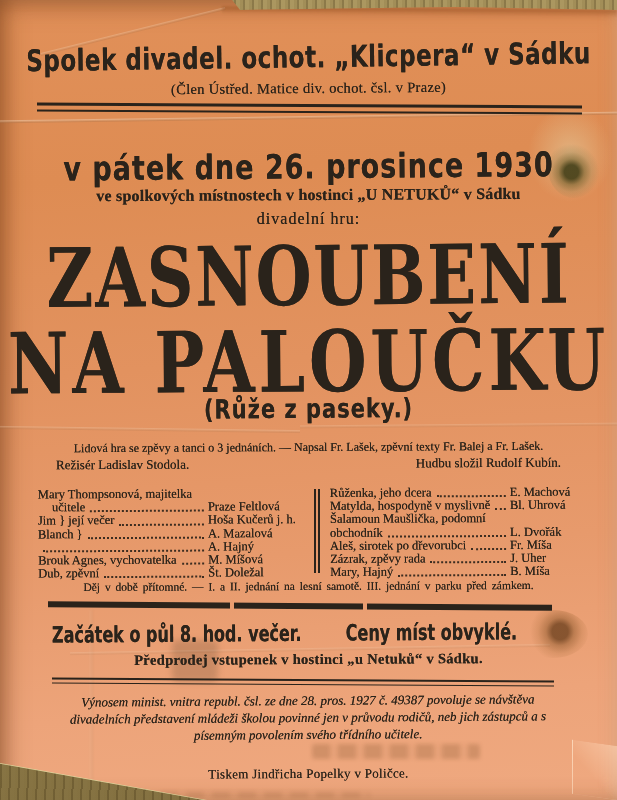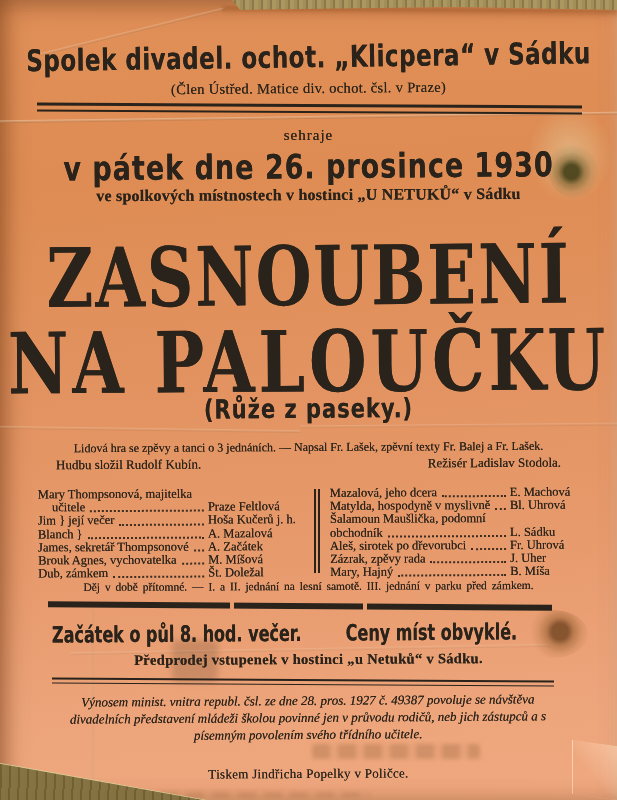--- a/index.html
+++ b/index.html
@@ -128,32 +128,32 @@
     <div class="stain-brown"></div>
     <div class="smudge"></div>
     <div class="ghost g1"></div>
     <div class="ghost g2"></div>
     <div class="fold-br"></div>
 
     <div class="line society heavy"><span class="stretch">Spolek divadel. ochot. „Klicpera“ v Sádku</span></div>
     <div class="line society-sub serif">(Člen Ústřed. Matice div. ochot. čsl. v Praze)</div>
     <div class="rule2"></div>
 
-    <div class="line sehraje serif">sehraje</div>
     <div class="line date heavy"><span class="stretch">v pátek dne 26. prosince 1930</span></div>
     <div class="line venue serif">ve spolkových místnostech v hostinci „U NETUKŮ“ v Sádku</div>
+    <div class="line hru serif">divadelní hru:</div>
 
     <div class="line title1"><span class="stretch">ZASNOUBENÍ</span></div>
     <div class="line title2"><span class="stretch">NA PALOUČKU</span></div>
     <div class="line subtitle heavy"><span class="stretch">(Růže z paseky.)</span></div>
 
     <div class="line desc serif">Lidová hra se zpěvy a tanci o 3 jednáních. — Napsal Fr. Lašek, zpěvní texty Fr. Balej a Fr. Lašek.</div>
     <div class="credits serif">
+      <span>Režisér Ladislav Stodola.</span>
       <span>Hudbu složil Rudolf Kubín.</span>
-      <span>Režisér Ladislav Stodola.</span>
     </div>
 
     <div class="cast">
       <div class="cast-col col-left">
 
           <div class="cast-row no-name">
             <span class="role">Mary Thompsonová, majitelka</span>
             <span class="leader"></span>
             <span class="name"></span>
           </div>
@@ -170,67 +170,66 @@
             <span class="name">Hoša Kučerů j. h.</span>
           </div>
 
           <div class="cast-row">
             <span class="role">Blanch }</span>
             <span class="leader"></span>
             <span class="name">A. Mazalová</span>
           </div>
 
           <div class="cast-row">
-            <span class="role">James, sekretář Thompsonové</span>
-            <span class="leader"></span>
-            <span class="name">A. Začátek</span>
+            <span class="leader"></span>
+            <span class="name">A. Hajný</span>
           </div>
 
           <div class="cast-row">
             <span class="role">Brouk Agnes, vychovatelka</span>
             <span class="leader"></span>
             <span class="name">M. Míšová</span>
           </div>
 
           <div class="cast-row">
-            <span class="role">Dub, zámkem</span>
+            <span class="role">Dub, zpěvní</span>
             <span class="leader"></span>
             <span class="name">Št. Doležal</span>
           </div>
         </div>
       <div class="cast-col col-right">
 
           <div class="cast-row">
-            <span class="role">Mazalová, jeho dcera</span>
+            <span class="role">Růženka, jeho dcera</span>
             <span class="leader"></span>
             <span class="name">E. Machová</span>
           </div>
 
           <div class="cast-row">
             <span class="role">Matylda, hospodyně v myslivně</span>
             <span class="leader"></span>
             <span class="name">Bl. Uhrová</span>
           </div>
 
           <div class="cast-row no-name">
             <span class="role">Šalamoun Maušlička, podomní</span>
             <span class="leader"></span>
             <span class="name"></span>
           </div>
 
           <div class="cast-row">
             <span class="role">obchodník</span>
             <span class="leader"></span>
-            <span class="name">L. Sádku</span>
+            <span class="name">L. Dvořák</span>
           </div>
 
           <div class="cast-row">
             <span class="role">Aleš, sirotek po dřevorubci</span>
             <span class="leader"></span>
-            <span class="name">Fr. Uhrová</span>
+            <span class="name">Fr. Míša</span>
           </div>
 
           <div class="cast-row">
             <span class="role">Zázrak, zpěvy rada</span>
             <span class="leader"></span>
             <span class="name">J. Uher</span>
           </div>
 
           <div class="cast-row">
             <span class="role">Mary, Hajný</span>

